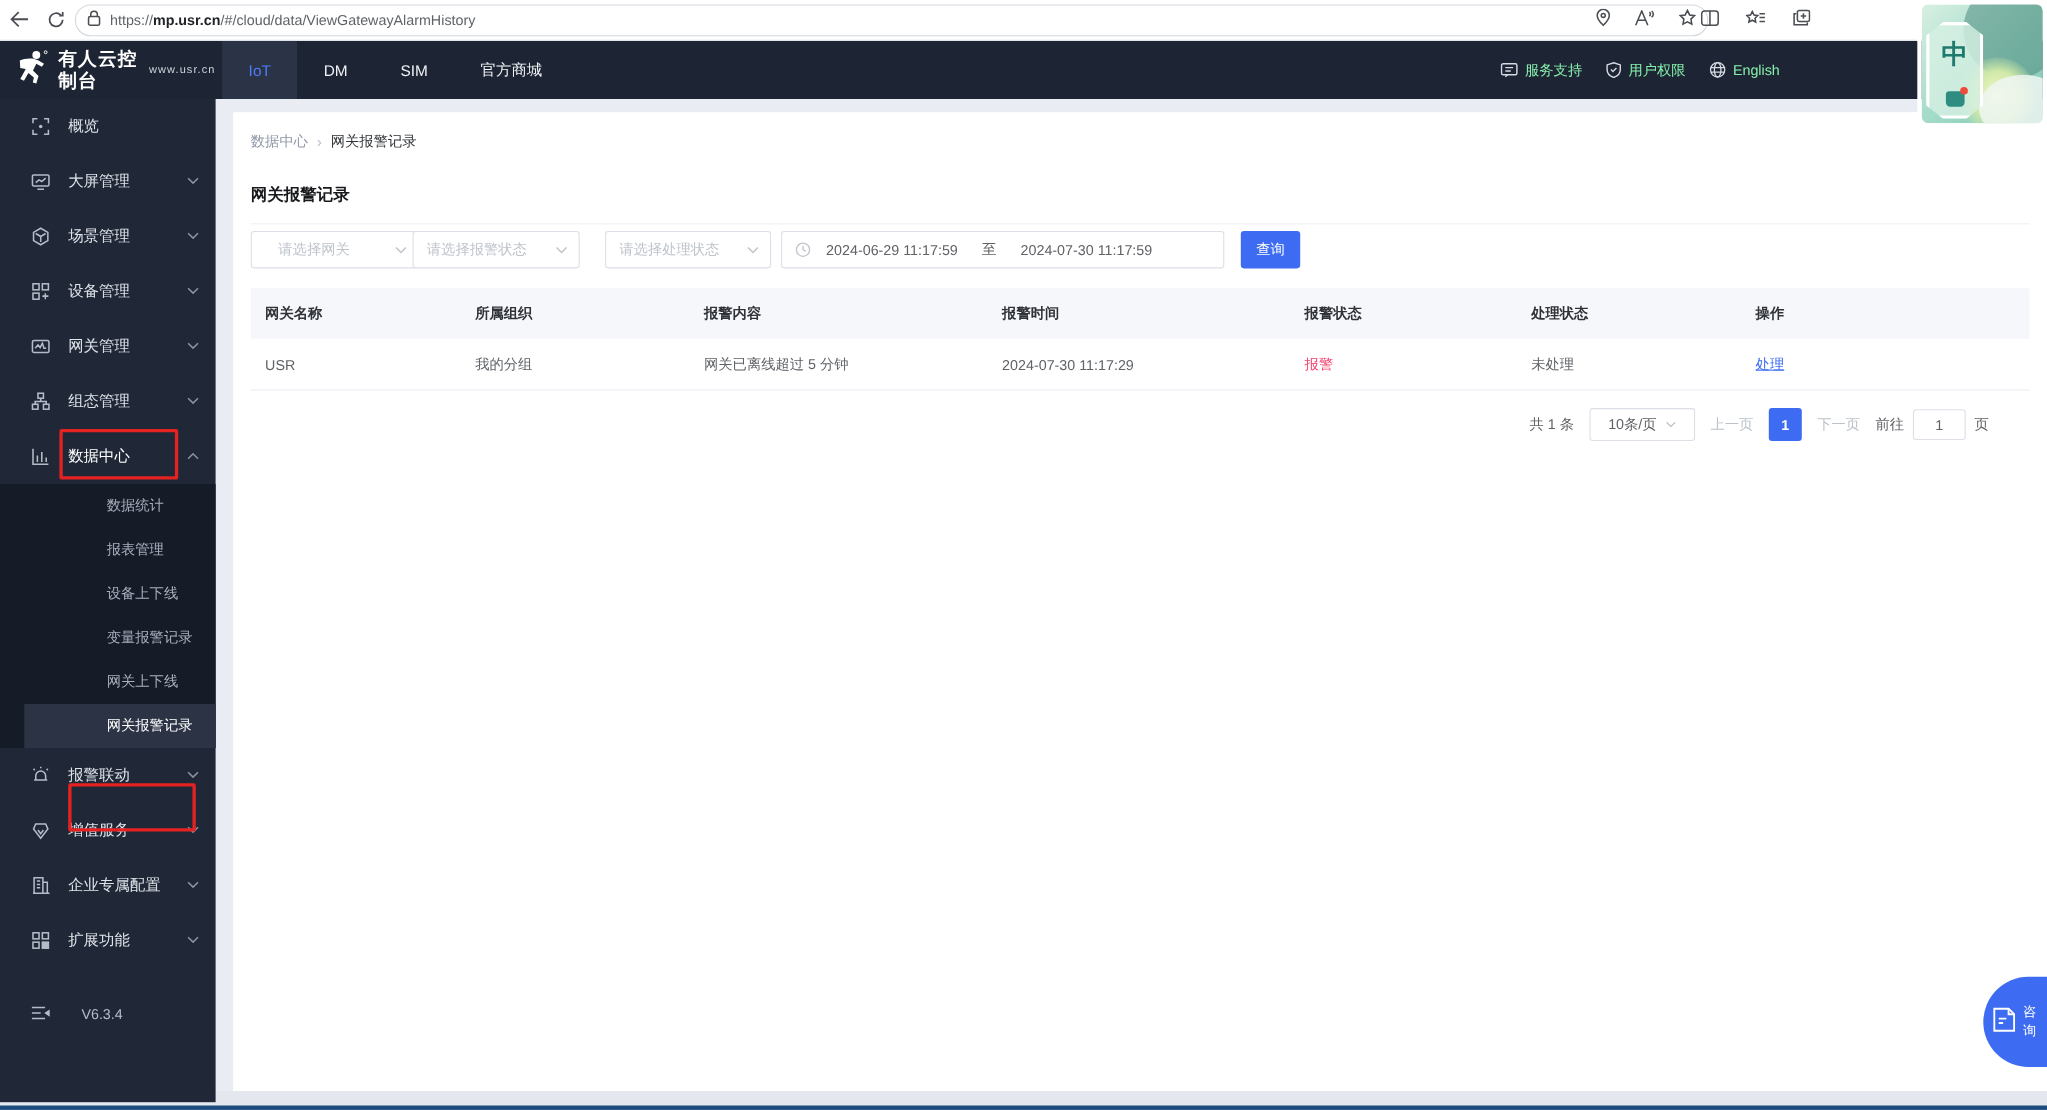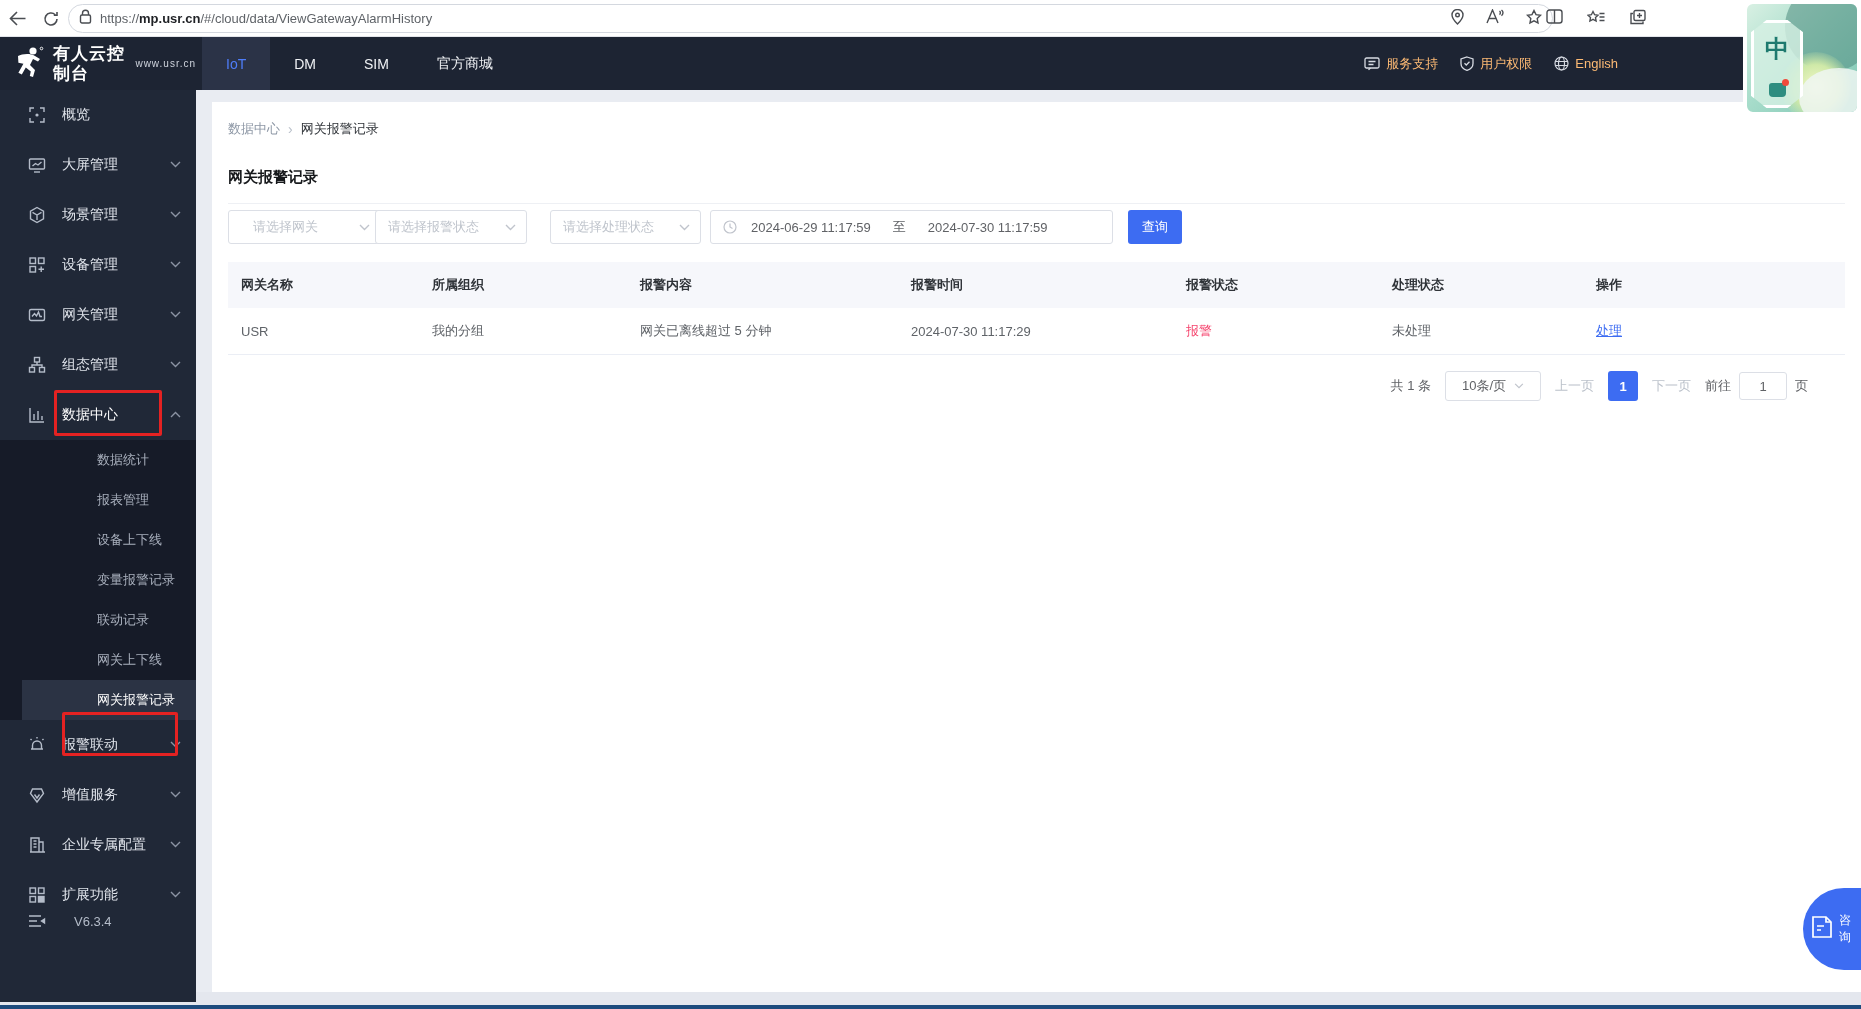--- a/index.html
+++ b/index.html
@@ -20,21 +20,21 @@
   .app-header{position:absolute;left:0;top:37px;width:1861px;height:53px;background:#1d2433;z-index:4;}
   .logo-wrap{position:absolute;left:0;top:0;width:196px;height:53px;display:flex;align-items:center;padding-left:14px;cursor:pointer;}
   .logo-man{color:#fff;margin-right:9px;}
   .logo-texts{display:flex;flex-direction:row;align-items:center;}
   .logo-title{color:#fff;font-size:17px;font-weight:bold;letter-spacing:1px;line-height:20px;}
   .logo-sub{color:#cfd4dd;font-size:10px;line-height:12px;letter-spacing:1px;}
   .nav-tabs{position:absolute;left:202px;top:0;height:53px;display:flex;align-items:stretch;}
   .nav-tab{display:flex;align-items:center;padding:0 24px;color:#f0f2f5;font-size:14px;cursor:pointer;}
   .nav-tab.active{background:#2b3347;color:#4e7df9;}
   .header-right{position:absolute;right:243px;top:0;height:53px;display:flex;align-items:center;gap:22px;}
-  .hr-item{display:flex;align-items:center;gap:6px;color:#fdba74;font-size:13px;cursor:pointer;}
+  .hr-item{display:flex;align-items:center;gap:6px;color:#86efac;font-size:13px;cursor:pointer;}
   .hr-item svg{color:#d6dae2;}
 
   
   .corner-art{position:absolute;right:0;top:0;width:118px;height:116px;z-index:10;border:4px solid #fff;border-radius:10px;background:linear-gradient(135deg,#d8f0e3 0%,#a8ddcb 45%,#7cc4b2 100%);overflow:hidden;}
   .art-blob1{position:absolute;right:-18px;top:-22px;width:90px;height:90px;border-radius:50%;background:#4f8d7f;opacity:.55;}
   .art-blob2{position:absolute;right:6px;bottom:-10px;width:70px;height:70px;border-radius:50%;background:radial-gradient(circle,#f4f8c8 0%,#cfe9a8 45%,rgba(207,233,168,0) 75%);}
   .art-blob3{position:absolute;left:52px;bottom:-16px;width:80px;height:60px;border-radius:50%;background:#eef6f2;opacity:.85;}
   .art-badge{position:absolute;left:4px;top:16px;width:52px;height:88px;border:3px solid #fff;background:rgba(214,240,228,.8);clip-path:polygon(30% 0,70% 0,100% 14%,100% 86%,70% 100%,30% 100%,0 86%,0 14%);display:flex;flex-direction:column;align-items:center;justify-content:space-between;padding:10px 0 8px;}
   .art-zhong{font-family:"DejaVu Serif","Liberation Serif",serif;font-size:24px;font-weight:bold;color:#1e7a6f;}
   .art-mascot{position:relative;width:17px;height:14px;background:#2e8d80;border-radius:3px 3px 4px 4px;}
@@ -304,21 +304,20 @@
         <svg width="11" height="7" viewBox="0 0 11 7" fill="none" stroke="currentColor" stroke-width="1.4">
           <path d="M1 6l4.5-4.5L10 6"></path>
         </svg>
       </span>
   </div>
   <div class="submenu">
     <div class="sub-row">数据统计</div>
     <div class="sub-row">报表管理</div>
     <div class="sub-row">设备上下线</div>
     <div class="sub-row">变量报警记录</div>
-    <div class="sub-row">联动记录</div>
     <div class="sub-row">网关上下线</div>
     <div class="sub-row active">网关报警记录</div>
   </div>
   <div class="si-row">
     <span class="ic"><svg width="18" height="18" viewBox="0 0 18 18" fill="none" stroke="currentColor" stroke-width="1.4">
           <path d="M4.5 13V9.5a4.5 4.5 0 0 1 9 0V13"></path>
           <path d="M3 13h12M9 2.5V1M3.6 4.1L2.5 3M14.4 4.1L15.5 3"></path>
         </svg></span>
     <span>报警联动</span>
     <span class="si-chev chev-svg">

